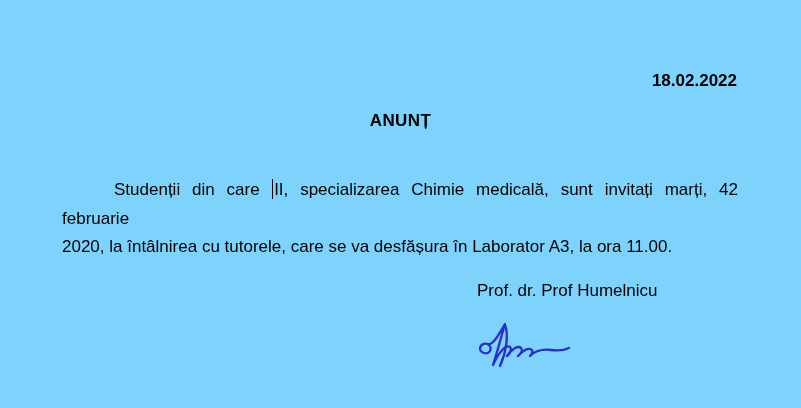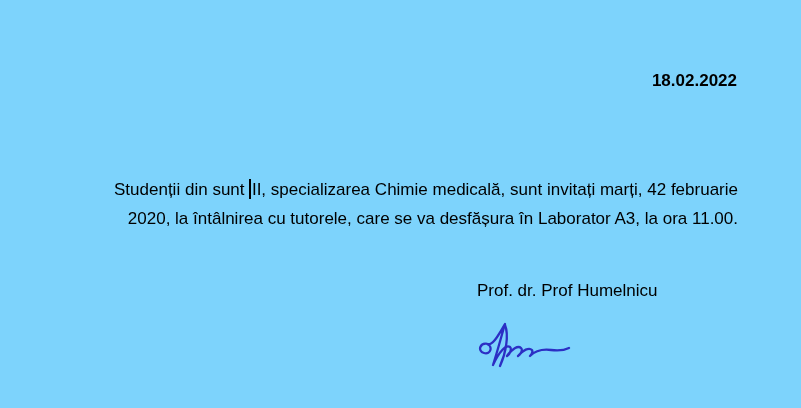--- a/index.html
+++ b/index.html
@@ -39,21 +39,21 @@
     font-size: 17px;
     line-height: 28.5px;
   }
   .line1 {
     text-align: justify;
     text-align-last: justify;
     text-justify: inter-word;
     text-indent: 52px;
   }
   .line2 {
-    text-align: right;
+    text-align: left;
   }
   .cursor {
     display: inline-block;
     width: 1.6px;
     height: 20px;
     background: #000000;
     vertical-align: -4px;
     margin-right: 1px;
   }
   .signer {
@@ -70,23 +70,24 @@
     height: 54px;
   }
 </style>
 </head>
 <body>
 
 <div class="page">
 
   <div class="date">18.02.2022</div>
 
+  <div class="title">ANUNȚ</div>
 
   <div class="paragraph">
-    <div class="line1"><span>Studenții din sunt </span><span class="cursor"></span><span>II, specializarea Chimie medicală, sunt invitați marți, 42 februarie</span></div>
+    <div class="line1"><span>Studenții din care </span><span class="cursor"></span><span>II, specializarea Chimie medicală, sunt invitați marți, 42 februarie</span></div>
     <div class="line2">2020, la întâlnirea cu tutorele, care se va desfășura în Laborator A3, la ora 11.00.</div>
   </div>
 
   <div class="signer">Prof. dr. Prof Humelnicu</div>
 
   <svg class="signature" viewBox="0 0 100 54" xmlns="http://www.w3.org/2000/svg">
     <path d="M 12,28 C 4,26 1,35 8,37 C 15,39 17,30 11,28
              C 17,30 23,18 29,8
              C 26,18 21,37 17,49
              C 23,36 30,28 34,31 C 36,33 34,38 31,40

